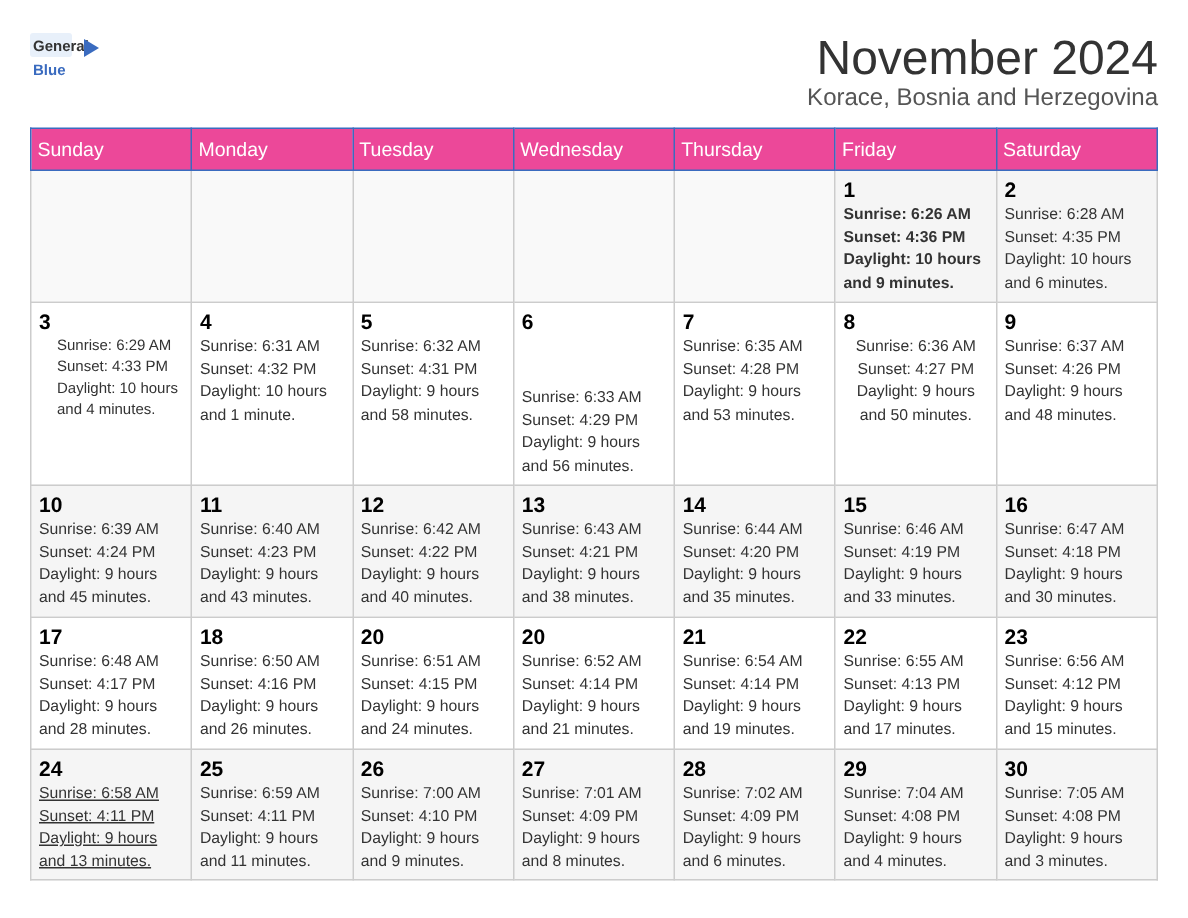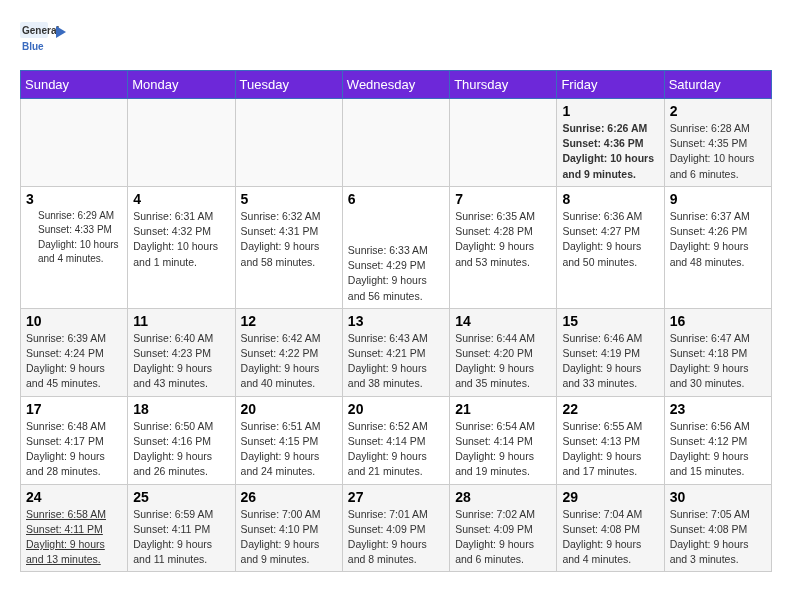--- a/index.html
+++ b/index.html
@@ -33,21 +33,21 @@
       font-size: 16px;
       font-weight: normal;
       color: #555;
     }
     table {
       width: 100%;
       border-collapse: collapse;
       font-size: 11px;
     }
     thead tr {
-      background: #6d28d9;
+      background: #ec4899;
       color: #fff;
     }
     thead th {
       padding: 6px 4px;
       text-align: left;
       font-weight: normal;
       font-size: 13px;
       border: 1px solid #3a6bbf;
     }
     tbody tr {
@@ -83,20 +83,24 @@
 
 <div class="header">
   <div class="logo">
     <svg width="50" height="40" viewBox="0 0 50 40" xmlns="http://www.w3.org/2000/svg">
       <rect x="0" y="2" width="28" height="16" rx="2" fill="#e8f0fa"></rect>
       <text x="2" y="14" font-size="10" font-weight="bold" fill="#333" font-family="Arial">General</text>
       <text x="2" y="30" font-size="10" font-weight="bold" fill="#3a6bbf" font-family="Arial">Blue</text>
       <polygon points="36,6 46,12 36,18" fill="#3a6bbf"></polygon>
     </svg>
   </div>
+  <div class="title-block">
+    <h1>November 2024</h1>
+    <h2>Korace, Bosnia and Herzegovina</h2>
+  </div>
 </div>
 
 <table>
   <thead>
     <tr>
     <th>Sunday</th>
         <th>Monday</th>
         <th>Tuesday</th>
         <th>Wednesday</th>
         <th>Thursday</th>
@@ -136,21 +140,21 @@
         <td>
           <div class="day-number">6</div>
           <div class="day-info" style="font-size: 10.5px; line-height: 1.45; margin-top: 36px;">Sunrise: 6:33 AM<br>Sunset: 4:29 PM<br>Daylight: 9 hours and 56 minutes.</div>
         </td>
         <td>
           <div class="day-number">7</div>
           <div class="day-info" style="font-size: 10.5px; line-height: 1.45;">Sunrise: 6:35 AM<br>Sunset: 4:28 PM<br>Daylight: 9 hours and 53 minutes.</div>
         </td>
         <td>
           <div class="day-number">8</div>
-          <div class="day-info" style="font-size: 10.5px; line-height: 1.45;">Sunrise: 6:36 AM<br>Sunset: 4:27 PM<br>Daylight: 9 hours and 50 minutes.</div>
+          <div class="day-info" style="font-size: 10.5px; line-height: 1.45; text-align: center;">Sunrise: 6:36 AM<br>Sunset: 4:27 PM<br>Daylight: 9 hours and 50 minutes.</div>
         </td>
         <td>
           <div class="day-number">9</div>
           <div class="day-info" style="font-size: 10.5px; line-height: 1.45;">Sunrise: 6:37 AM<br>Sunset: 4:26 PM<br>Daylight: 9 hours and 48 minutes.</div>
         </td>
       </tr>
       <tr>
         <td>
           <div class="day-number">10</div>
           <div class="day-info" style="font-size: 10.5px; line-height: 1.45;">Sunrise: 6:39 AM<br>Sunset: 4:24 PM<br>Daylight: 9 hours and 45 minutes.</div>

